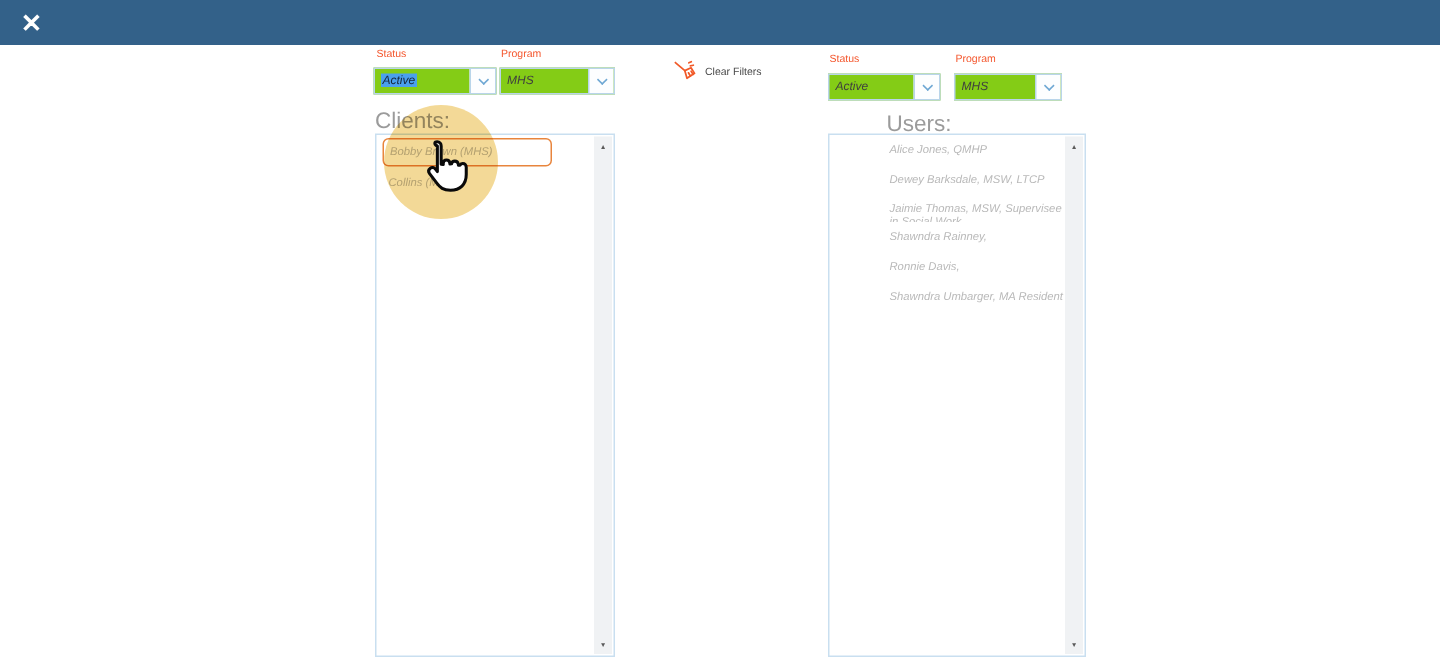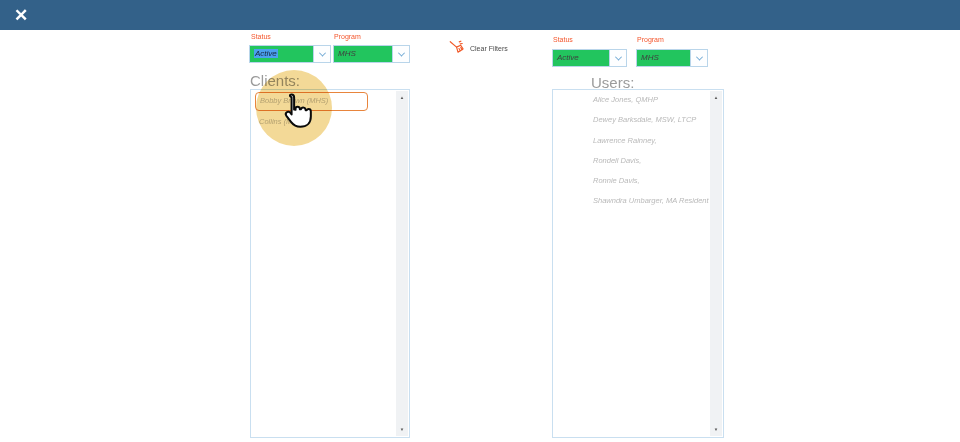--- a/index.html
+++ b/index.html
@@ -9,21 +9,21 @@
   
   .header{position:absolute;left:0;top:0;width:960px;height:30px;background:#336189;}
   .close-btn{position:absolute;left:9px;top:3px;width:24px;height:24px;display:flex;align-items:center;justify-content:center;
              color:#ffffff;font-size:17px;font-weight:bold;cursor:pointer;}
 
   
   .flabel{position:absolute;font-size:7px;color:#f4572e;}
   .seclabel{position:absolute;font-size:15px;color:#9b9b9b;}
 
   
-  .combo{position:absolute;height:18px;border:1px solid #b9d5ea;background:#22c55e;display:flex;}
+  .combo{position:absolute;height:18px;border:1px solid #b9d5ea;background:#84cc16;display:flex;}
   .combo .val{flex:1;font-size:8px;font-style:italic;color:#3f3f3f;padding:3px 0 0 4px;white-space:nowrap;overflow:hidden;}
   .combo .dbtn{width:17px;border-left:1px solid #b9d5ea;display:flex;align-items:center;justify-content:center;cursor:pointer;background:#fdfeff;}
   .chev{width:5px;height:5px;border-right:1.3px solid #6fa8d4;border-bottom:1.3px solid #6fa8d4;transform:rotate(45deg) translate(-1px,-1px);}
   .sel{background:#4aa0ee;color:#16263c;padding:0 1px;}
 
   
   .clearf{position:absolute;left:448px;top:38px;height:20px;display:flex;align-items:center;gap:4px;cursor:pointer;}
   .clearf .cf-label{font-size:7px;color:#4a4a4a;}
 
   
@@ -114,22 +114,22 @@
     <div class="dbtn">
       <span class="chev"></span>
     </div>
   </div>
 
   <div class="seclabel" style="left:553px;top:74px;margin-left:38px;">Users:</div>
   <div class="listbox" style="left:552px;top:89px;width:172px;height:349px;">
     <div class="items">
         <div class="user-item">Alice Jones, QMHP</div>
         <div class="user-item">Dewey Barksdale, MSW, LTCP</div>
-        <div class="user-item">Lawrence Rainney,</div>
-        <div class="user-item">Rondell Davis,</div>
+        <div class="user-item two-line">Jaimie Thomas, MSW, Supervisee in Social Work</div>
+        <div class="user-item">Shawndra Rainney,</div>
         <div class="user-item">Ronnie Davis,</div>
         <div class="user-item">Shawndra Umbarger, MA Resident</div>
       </div>
     <div class="scrolltrack">
       <div class="sarrow up">▲</div>
       <div class="sarrow down">▼</div>
     </div>
   </div>
 
   <div class="tap-circle"></div>

